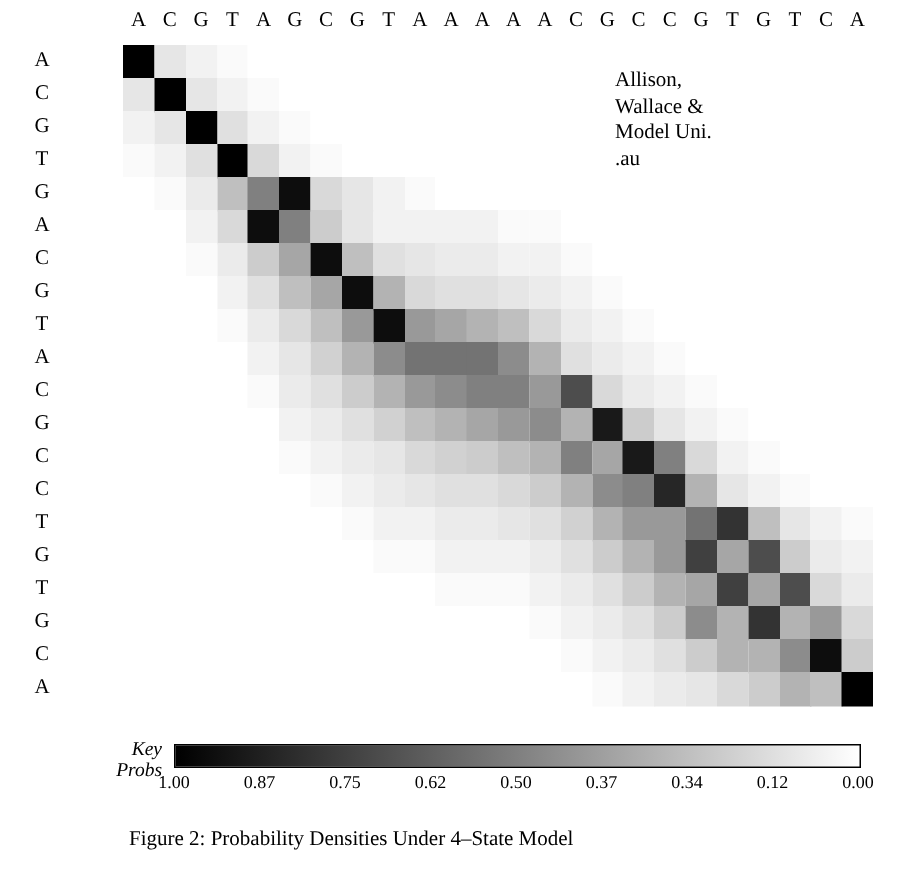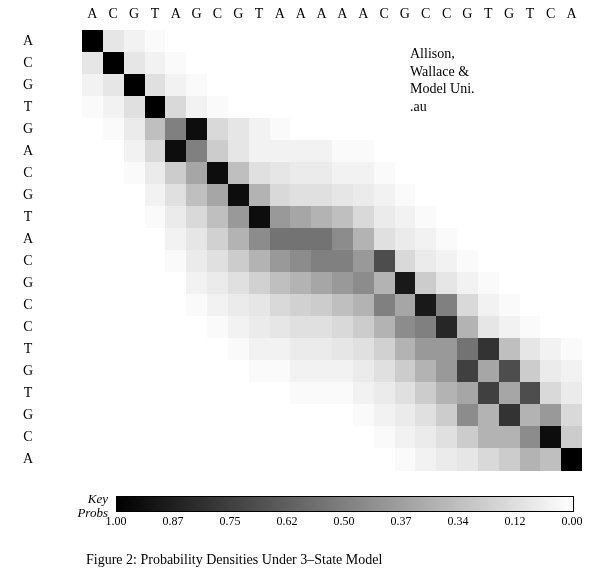--- a/index.html
+++ b/index.html
@@ -678,14 +678,14 @@
         <div class="tick-lbl" style="left: 114px;">0.75</div>
         <div class="tick-lbl" style="left: 171px;">0.62</div>
         <div class="tick-lbl" style="left: 228px;">0.50</div>
         <div class="tick-lbl" style="left: 285px;">0.37</div>
         <div class="tick-lbl" style="left: 342px;">0.34</div>
         <div class="tick-lbl" style="left: 399px;">0.12</div>
         <div class="tick-lbl" style="left: 456px;">0.00</div>
       </div>
   </div>
 
-  <div id="caption">Figure 2:  Probability Densities Under 3–State Model</div>
+  <div id="caption">Figure 2:  Probability Densities Under 4–State Model</div>
 </div>
 
 </body></html>

